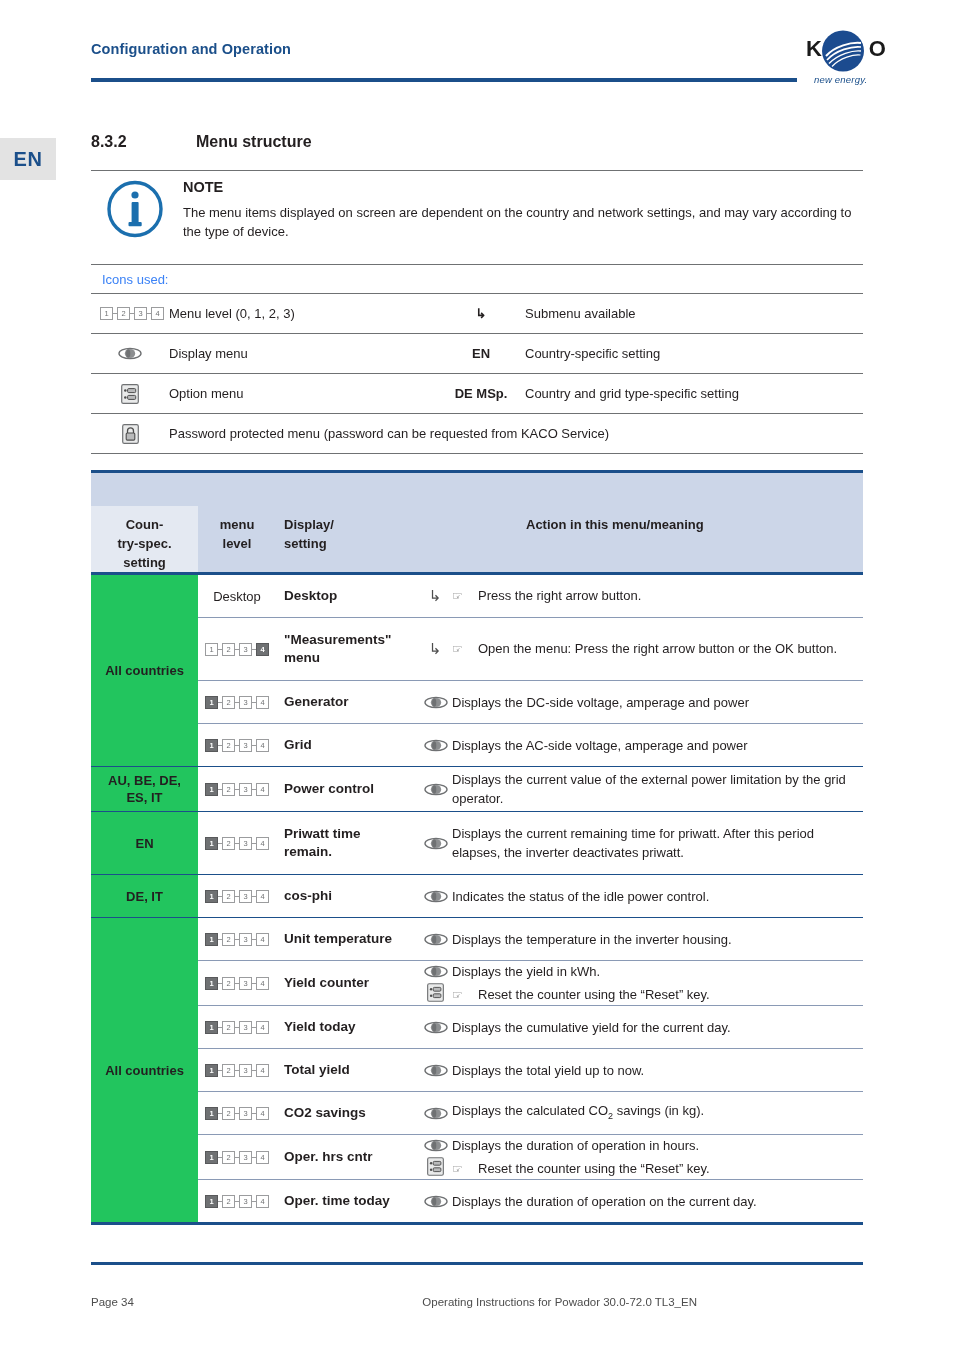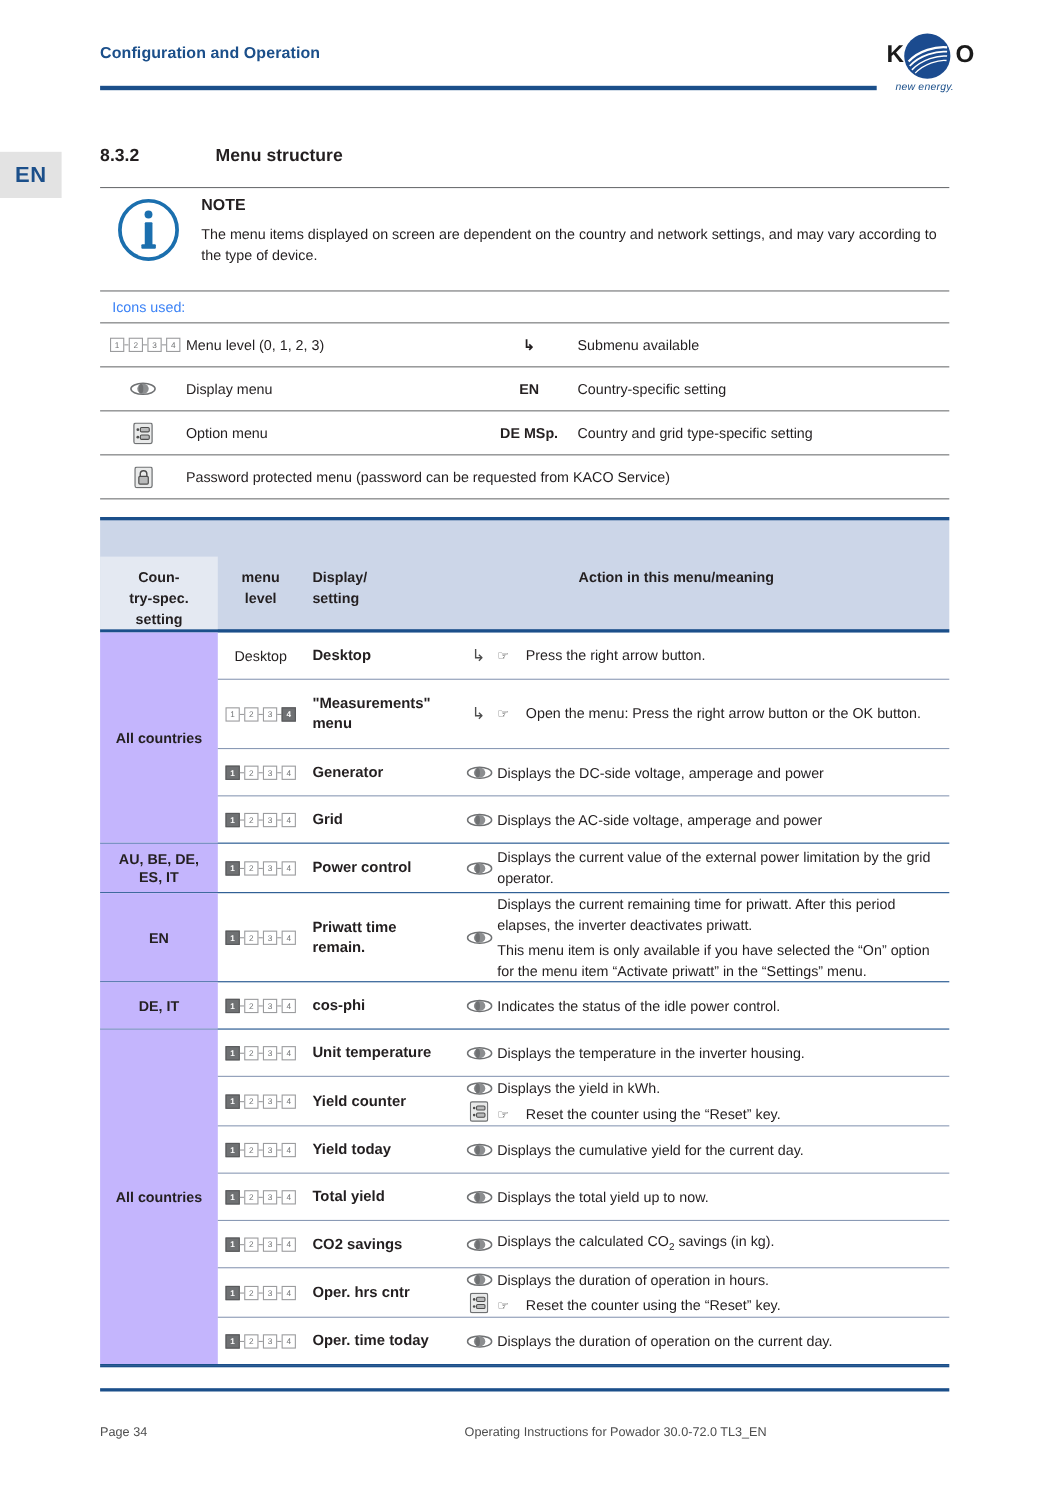--- a/index.html
+++ b/index.html
@@ -126,21 +126,21 @@
   .th.center { text-align: center; }
   .th.c-action { padding-left: 74px; }
   .th.c-display { padding-left: 8px; }
 
   .tbody .band { position: relative; }
   .sep { height: 1px; background: #1b4f8a; }
   .sep-thin { height: 1px; background: #8a9ab5; }
 
   .brow { display: flex; align-items: stretch; }
   .cell-country {
-    width: 107px; flex-shrink: 0; background: #c4b5fd;
+    width: 107px; flex-shrink: 0; background: #22c55e;
     display: flex; align-items: center; justify-content: center; text-align: center;
     font-size: 13px; font-weight: bold; color: #231f20; line-height: 17px;
   }
   .cell-level {
     width: 78px; flex-shrink: 0; display: flex; align-items: center; justify-content: center;
     font-size: 13px; color: #231f20;
   }
   .cell-display {
     width: 142px; flex-shrink: 0; display: flex; align-items: center;
     padding-left: 8px; font-size: 13.5px; font-weight: bold; color: #231f20; line-height: 18px;
@@ -517,23 +517,20 @@
                       <ellipse cx="12" cy="6.5" rx="5.2" ry="4.6" fill="#8c8e90"></ellipse>
                       <ellipse cx="10.2" cy="6.5" rx="2.1" ry="4.3" fill="#6f7173"></ellipse>
                     </svg>
                   </span>
                 </div>
                 <div class="cell-action">
                   <div class="act-stack">
                     <div class="act-line">
                       <span class="act-txt">Displays the current remaining time for priwatt. After this period elapses, the inverter deactivates priwatt.</span>
                     </div>
-                    <div class="act-line">
-                      <span class="act-txt">This menu item is only available if you have selected the “On” option for the menu item “Activate priwatt” in the “Settings” menu.</span>
-                    </div>
                   </div>
                 </div>
               </div>
             </div>
           </div>
           <div class="sep"></div>
         </div>
         <div class="band">
           <div style="display:flex">
             <div class="cell-country">

